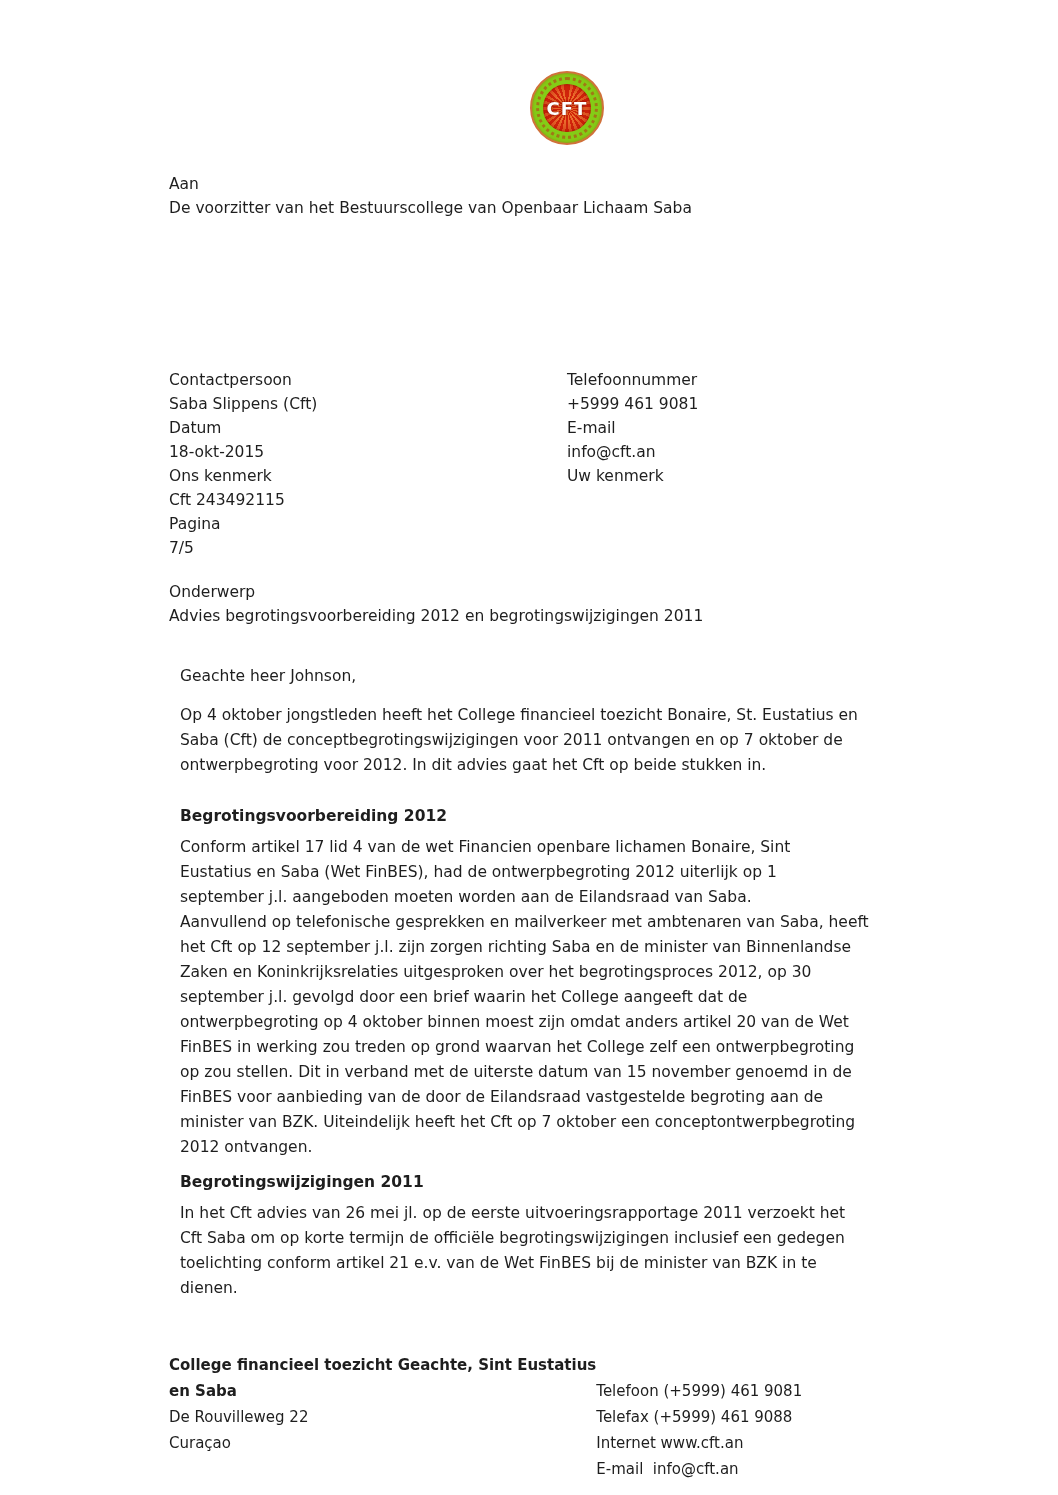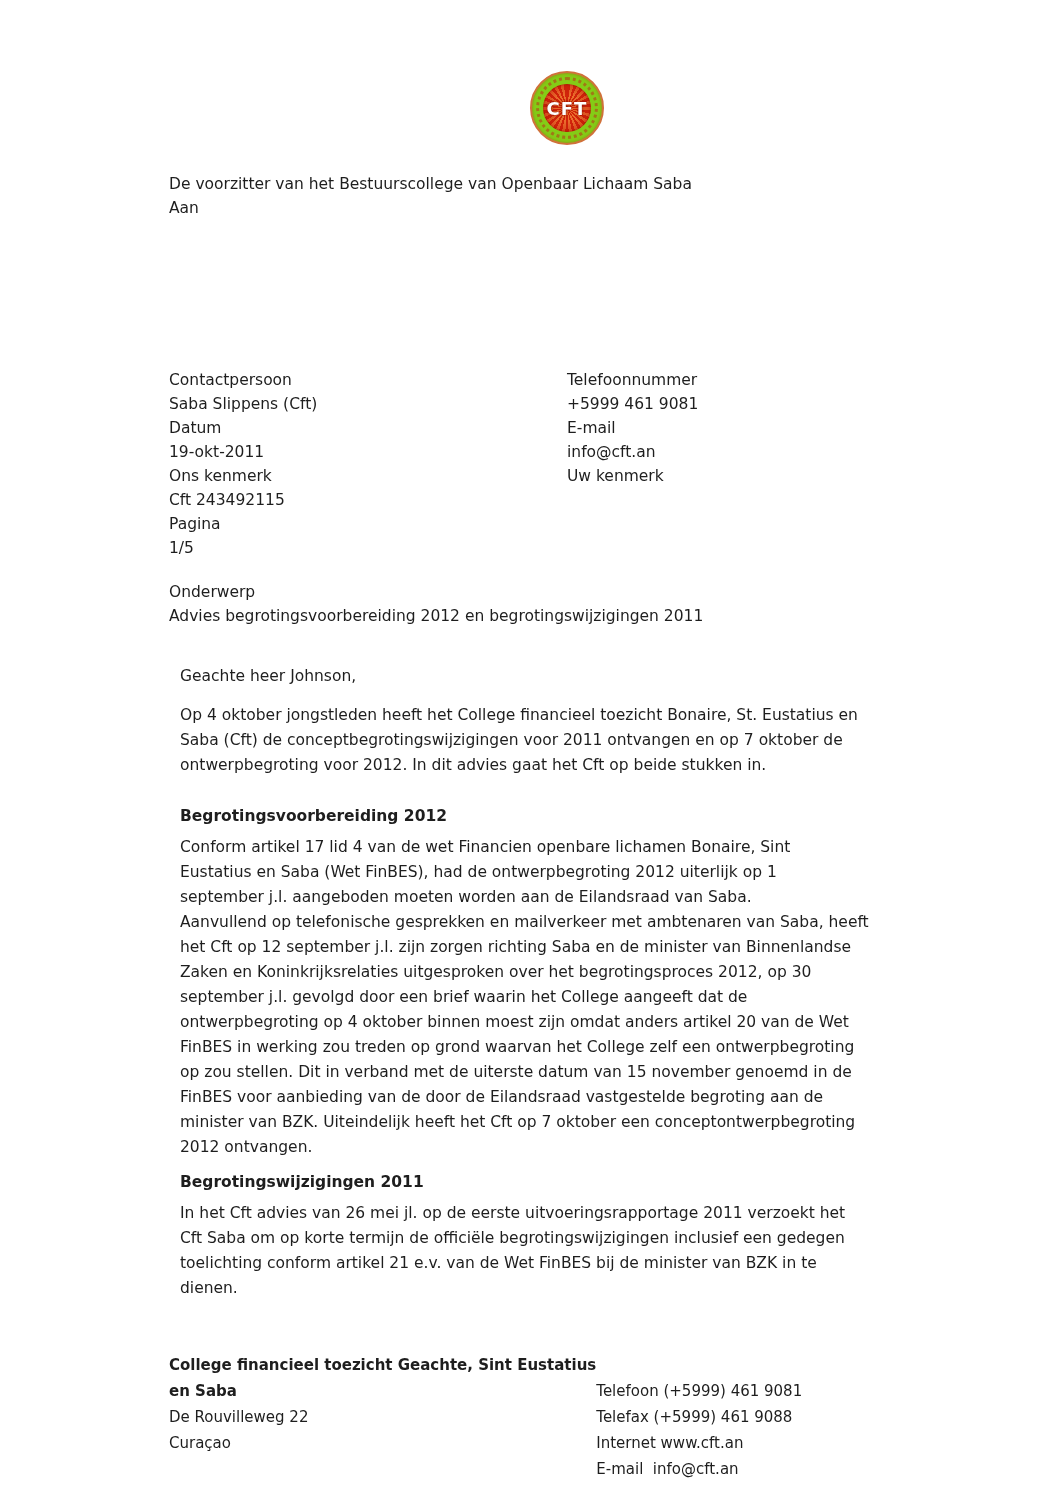--- a/index.html
+++ b/index.html
@@ -66,41 +66,41 @@
 <div class="page">
 
   <div class="logo">
     <div class="logo-ringtext"></div>
     <div class="logo-inner">
       <span class="logo-monogram">CFT</span>
     </div>
   </div>
 
   <div class="recipient">
+    <div class="line">Aan</div>
     <div class="line">De voorzitter van het Bestuurscollege van Openbaar Lichaam Saba</div>
-    <div class="line">Aan</div>
   </div>
 
   <div class="meta">
     <div class="meta-col">
       <div class="pair">
         <div class="label">Contactpersoon</div>
         <div class="value">Saba Slippens (Cft)</div>
       </div>
       <div class="pair">
         <div class="label">Datum</div>
-        <div class="value">19-okt-2011</div>
+        <div class="value">18-okt-2015</div>
       </div>
       <div class="pair">
         <div class="label">Ons kenmerk</div>
         <div class="value">Cft 243492115</div>
       </div>
       <div class="pair">
         <div class="label">Pagina</div>
-        <div class="value">1/5</div>
+        <div class="value">7/5</div>
       </div>
     </div>
     <div class="meta-col right">
       <div class="pair">
         <div class="label">Telefoonnummer</div>
         <div class="value">+5999 461 9081</div>
       </div>
       <div class="pair">
         <div class="label">E-mail</div>
         <div class="value">info@cft.an</div>

